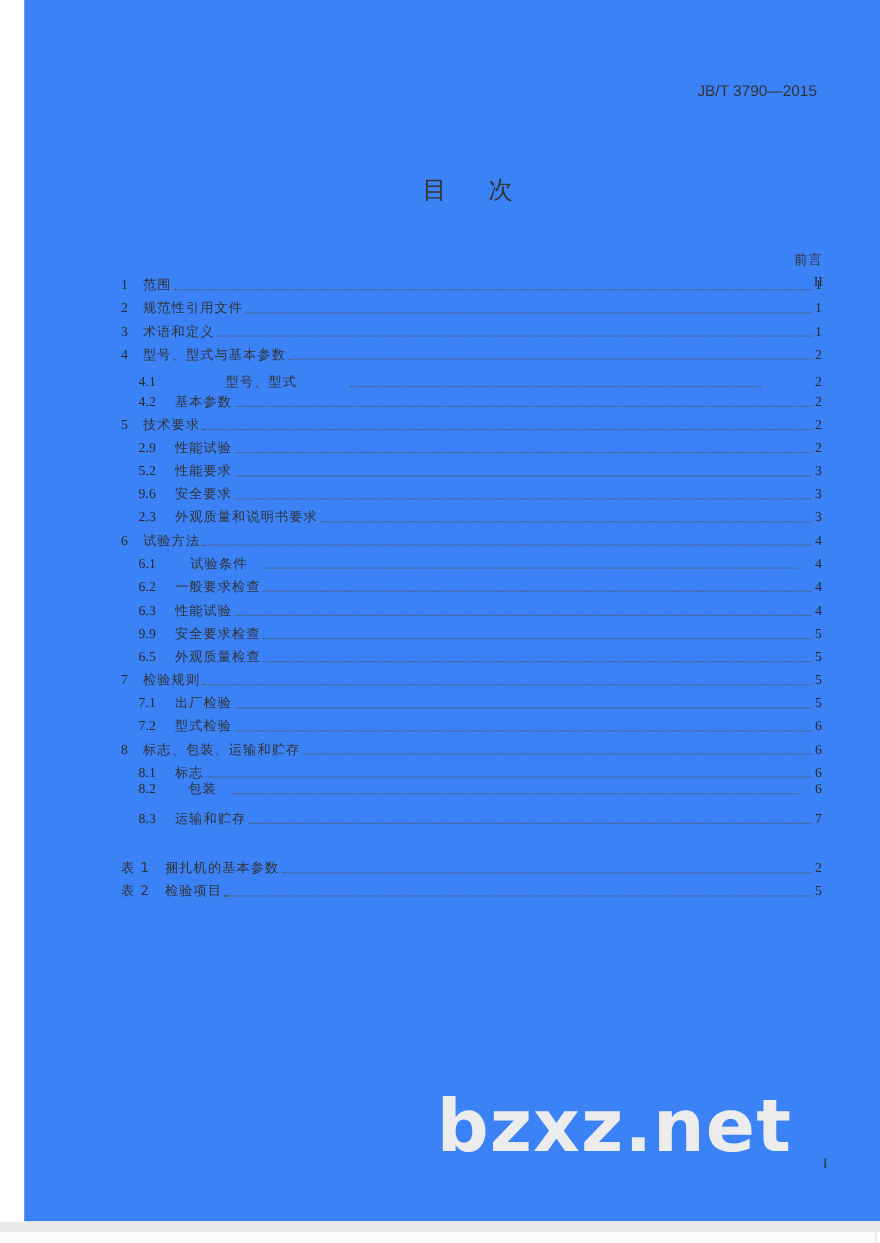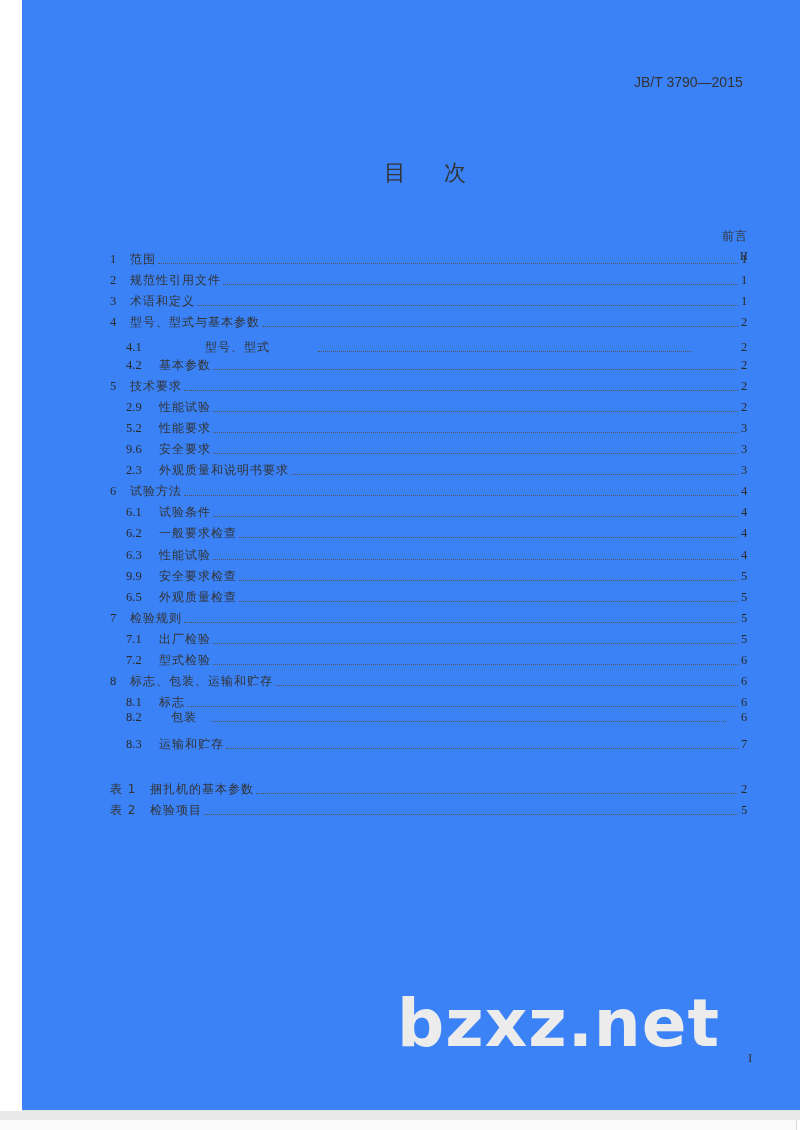--- a/index.html
+++ b/index.html
@@ -136,21 +136,21 @@
         <span class="label">外观质量和说明书要求</span>
         <span class="dots"></span>
         <span class="page-no">3</span>
       </div>
       <div class="toc-row lvl1" style="top: 253.2px;">
         <span class="num">6</span>
         <span class="label">试验方法</span>
         <span class="dots"></span>
         <span class="page-no">4</span>
       </div>
-      <div class="toc-row lvl2" style="top: 274.3px;">
+      <div class="toc-row lvl2" style="top: 274.3px; gap: 14px;">
         <span class="num">6.1</span>
         <span class="label">试验条件</span>
         <span class="dots"></span>
         <span class="page-no">4</span>
       </div>
       <div class="toc-row lvl2" style="top: 295.4px;">
         <span class="num">6.2</span>
         <span class="label">一般要求检查</span>
         <span class="dots"></span>
         <span class="page-no">4</span>

